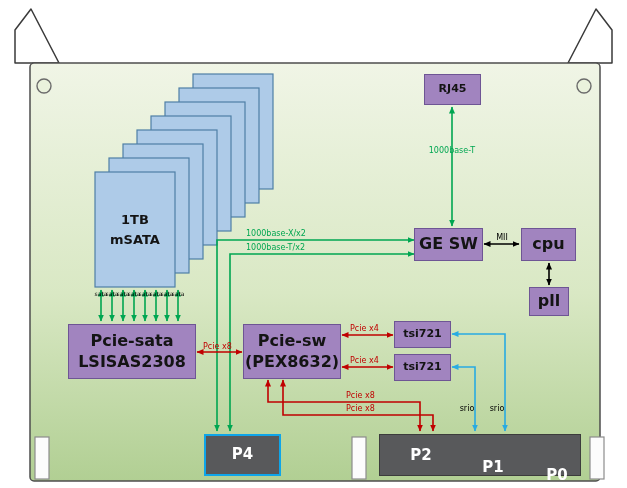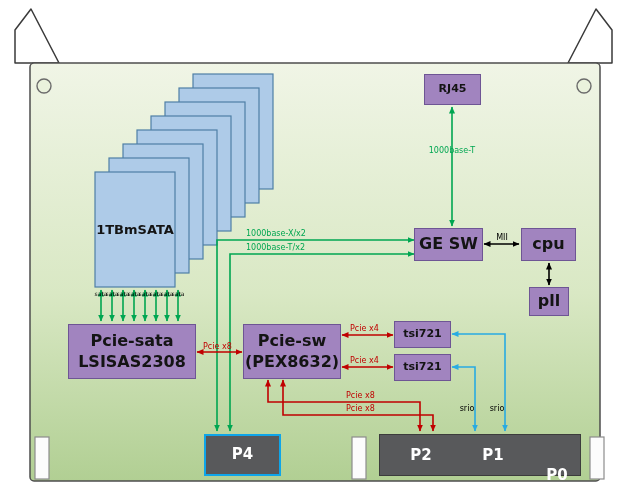--- a/index.html
+++ b/index.html
@@ -13,21 +13,21 @@
   .stage { position:relative; width:627px; height:488px; overflow:hidden; }
   .stage > svg { position:absolute; left:0; top:0; }
   .block { position:absolute; display:flex; flex-direction:column; align-items:center; justify-content:center;
            text-align:center; font-weight:bold; color:#141414; line-height:1.3; }
   .purple { background:var(--purple-fill); border:1.3px solid var(--purple-border); font-size:16px; }
   .purple.small { font-size:11px; }
   .connector { background:var(--connector); border:2px solid #0ea5e9; color:#fff; font-size:15px; }
   .pbar { position:absolute; background:var(--connector); border:1px solid #3c3c3c; }
   .pbar span { position:absolute; top:0; height:100%; display:flex; align-items:center; justify-content:center;
                color:#fff; font-weight:bold; font-size:15px; }
-  .msata-text { position:absolute; left:95px; top:172px; width:80px; height:115px; display:flex; 
+  .msata-text { position:absolute; left:95px; top:172px; width:80px; height:115px; display:flex; flex-direction:column;
                 align-items:center; justify-content:center; font-weight:bold; font-size:13px; color:#141414; line-height:1.5; }
   .lbl { position:absolute; font-size:8px; white-space:nowrap; line-height:1.1; }
   .lbl.green { color:var(--green); }
   .lbl.red { color:var(--red); }
   .lbl.black { color:#000; }
   .lbl.ctr { text-align:center; }
   .sata-lbl { position:absolute; top:290px; width:20px; font-size:6px; color:#000; text-align:center; white-space:nowrap; }
 </style>
 </head>
 <body>
@@ -149,21 +149,21 @@
   <div class="block purple small" style="left:394px; top:354px; width:57px; height:27px;">
     <span>tsi721</span>
   </div>
 
   <div class="block connector" style="left:204px; top:434px; width:77px; height:42px;">
     <span>P4</span>
   </div>
 
   <div class="pbar" style="left:379px; top:434px; width:202px; height:42px;">
     <span style="left:21px; width:40px;">P2</span>
-    <span style="left:93px; width:40px;">P1</span>
+    <span style="left:93px; width:40px;margin-top:12px;">P1</span>
     <span style="left:157px; width:40px;margin-top:20px;">P0</span>
   </div>
 
   <div class="lbl green ctr" style="left:407px; top:147px; width:90px;">1000base-T</div>
   <div class="lbl green" style="left:246px; top:230px;">1000base-X/x2</div>
   <div class="lbl green" style="left:246px; top:244px;">1000base-T/x2</div>
   <div class="lbl black ctr" style="left:487px; top:234px; width:30px;">MII</div>
   <div class="lbl red" style="left:203px; top:343px;">Pcie x8</div>
   <div class="lbl red" style="left:350px; top:325px;">Pcie x4</div>
   <div class="lbl red" style="left:350px; top:357px;">Pcie x4</div>

